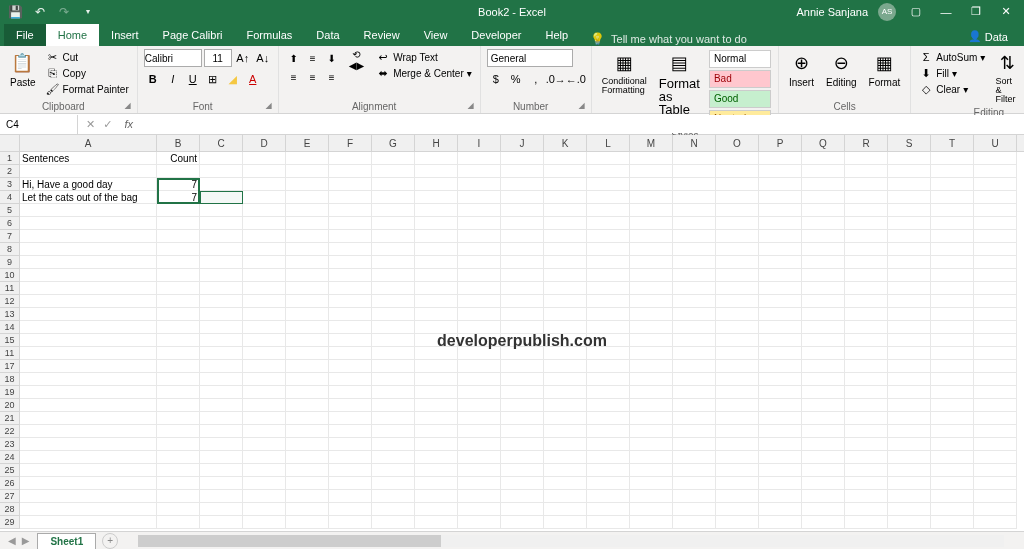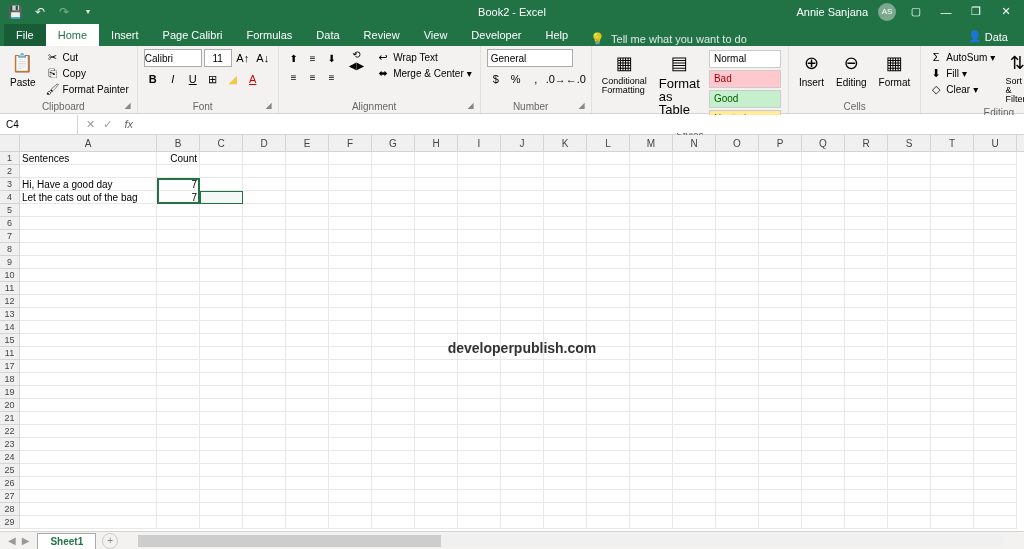--- a/index.html
+++ b/index.html
@@ -39,21 +39,21 @@
     .font-select { width: 58px; height: 18px; font-size: 10px; border: 1px solid #ababab; background: #fff; }
     .size-select { width: 28px; height: 18px; font-size: 10px; border: 1px solid #ababab; background: #fff; text-align: center; }
     .font-btn-row { display: flex; gap: 2px; margin-top: 3px; }
     .font-btn { width: 18px; height: 18px; display: flex; align-items: center; justify-content: center; font-size: 11px; border: 1px solid transparent; }
     
     .align-grid { display: grid; grid-template-columns: repeat(3, 18px); grid-template-rows: repeat(2, 18px); gap: 1px; }
     .align-btn { display: flex; align-items: center; justify-content: center; font-size: 10px; }
     
     .number-select { width: 86px; height: 18px; font-size: 10px; border: 1px solid #ababab; background: #fff; padding-left: 3px; }
     
-    .style-box { display: inline-block; width: 72px; height: 18px; border: 1px solid #ccc; padding: 2px 4px; font-size: 10px; margin: 1px; }
+    .style-box { display: inline-block; width: 62px; height: 18px; border: 1px solid #ccc; padding: 2px 4px; font-size: 10px; margin: 1px; }
     .style-normal { background: #fff; }
     .style-bad { background: #FFC7CE; color: #9C0006; }
     .style-good { background: #C6EFCE; color: #006100; }
     .style-neutral { background: #FFEB9C; color: #9C5700; }
     
     
     .formula-bar { height: 21px; display: flex; align-items: center; border-bottom: 1px solid #d4d4d4; background: #fff; }
     .name-box { width: 78px; height: 19px; border: none; border-right: 1px solid #d4d4d4; padding-left: 6px; font-size: 10px; }
     .fx-controls { display: flex; align-items: center; gap: 8px; padding: 0 8px; color: #999; }
     .fx-label { font-style: italic; font-size: 11px; color: #666; padding: 0 4px; }
@@ -72,21 +72,21 @@
     .row-header { height: 13px; border-bottom: 1px solid #d4d4d4; border-right: 1px solid #d4d4d4; text-align: center; font-size: 9px; line-height: 13px; color: #444; }
     
     .cells { position: relative; flex: 1; }
     .cell-row { display: flex; height: 13px; }
     .cell { border-right: 1px solid #e8e8e8; border-bottom: 1px solid #e8e8e8; font-size: 10px; line-height: 13px; padding: 0 2px; overflow: hidden; white-space: nowrap; }
     .cell.right { text-align: right; }
     
     .selection-range { position: absolute; border: 2px solid #217346; pointer-events: none; }
     .selection-active { position: absolute; border: 1px solid #217346; background: rgba(33,115,70,0.05); pointer-events: none; }
     
-    .watermark { position: absolute; left: 50%; top: 50%; transform: translate(-50%, -50%); font-size: 14px; font-weight: 600; color: #333; pointer-events: none; margin-top: 7px; }
+    .watermark { position: absolute; left: 50%; top: 50%; transform: translate(-50%, -50%); font-size: 16px; font-weight: 600; color: #333; pointer-events: none; }
     
     
     .sheet-tabs { height: 18px; background: #f3f2f1; display: flex; align-items: center; border-top: 1px solid #d4d4d4; font-size: 10px; }
     .sheet-nav { display: flex; gap: 6px; padding: 0 8px; color: #999; }
     .sheet-tab { padding: 2px 12px; background: #fff; border: 1px solid #aaa; border-bottom: none; font-weight: 600; color: #217346; }
     .add-sheet { width: 16px; height: 16px; border: 1px solid #ccc; border-radius: 50%; display: flex; align-items: center; justify-content: center; margin-left: 6px; font-size: 10px; color: #888; }
     .hscroll { flex: 1; margin-left: 20px; margin-right: 20px; height: 12px; background: #f0f0f0; position: relative; }
     .hscroll-thumb { position: absolute; left: 0; width: 35%; height: 100%; background: #cdcdcd; }
   </style>
 </head>

